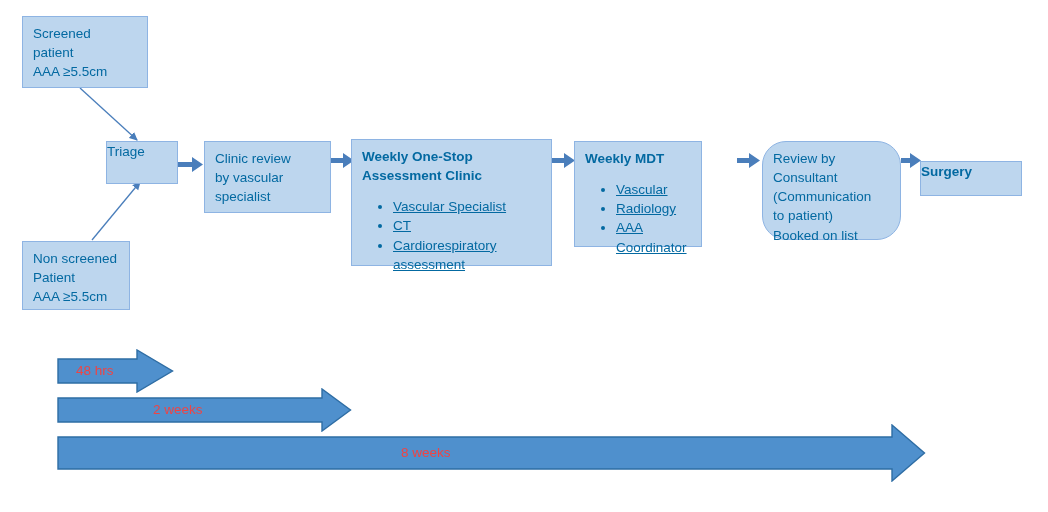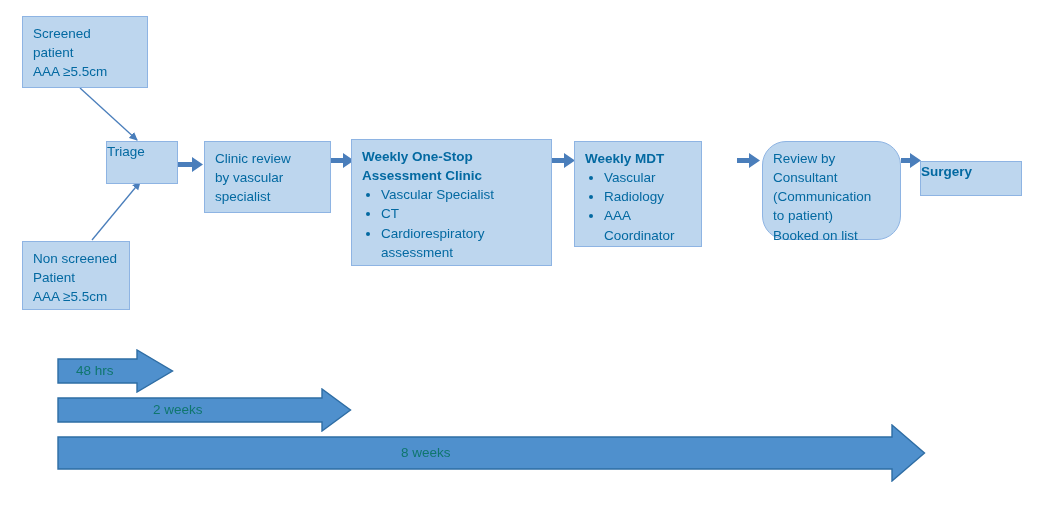--- a/index.html
+++ b/index.html
@@ -33,23 +33,24 @@
   .pbox .title {
     font-weight: bold;
     display: block;
     white-space: pre-line;
   }
   .pbox .plain {
     display: block;
     white-space: pre-line;
   }
   .pbox ul {
-    margin: 0;
+    margin: 12px;
     padding-left: 19px;
     list-style: disc;
+    text-decoration: underline;
   }
   .pbox ul li {
     margin: 0;
     padding: 0;
   }
   .center-label {
     display: flex;
     align-items: center;
     justify-content: center;
     height: 100%;
@@ -71,21 +72,21 @@
 
   
   .tarrow {
     position: absolute;
   }
   .tarrow svg {
     display: block;
   }
   .tlabel {
     position: absolute;
-    color: #0f766e;
+    color: #ef4444;
     font-size: 13.5px;
     white-space: nowrap;
   }
 </style>
 </head>
 <body>
 
 <div id="canvas">
 
   <svg id="connectors" viewBox="0 0 1048 512" width="1048" height="512">

